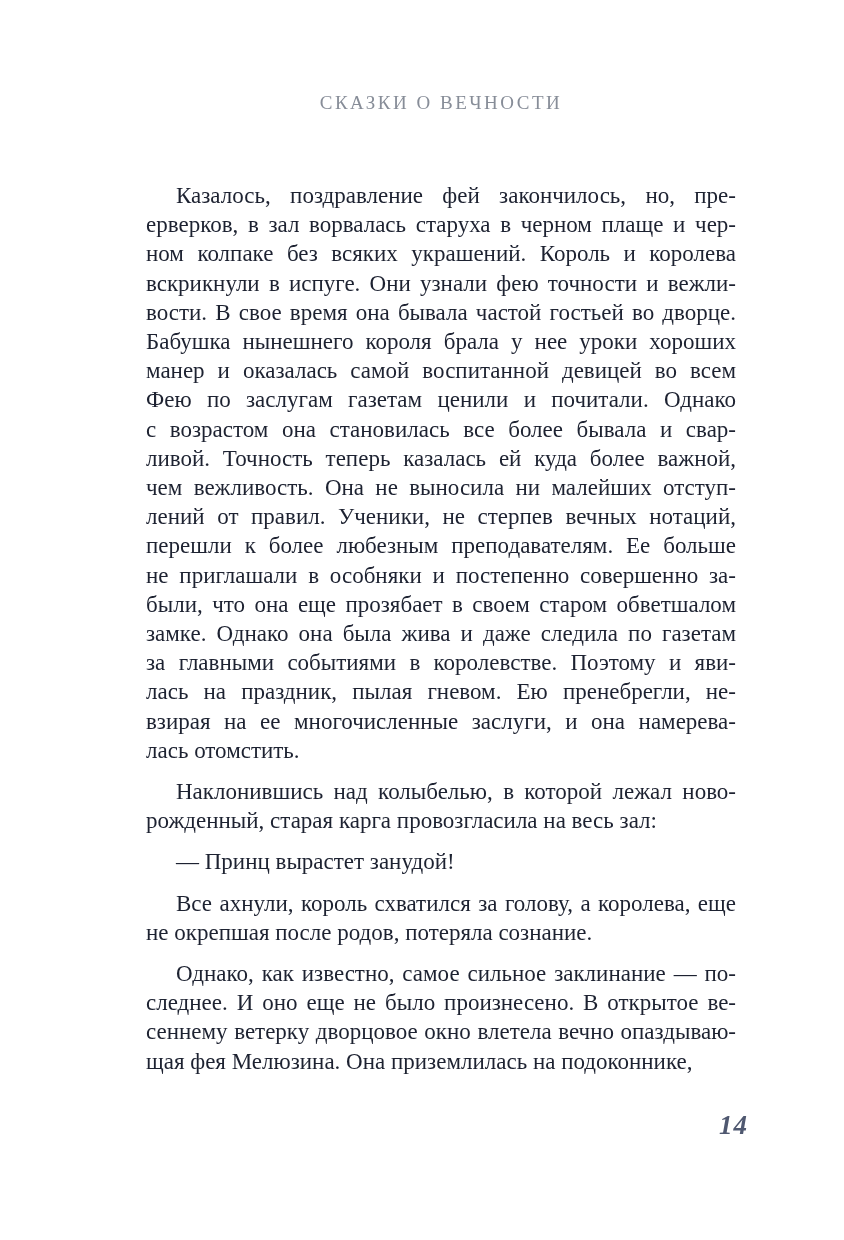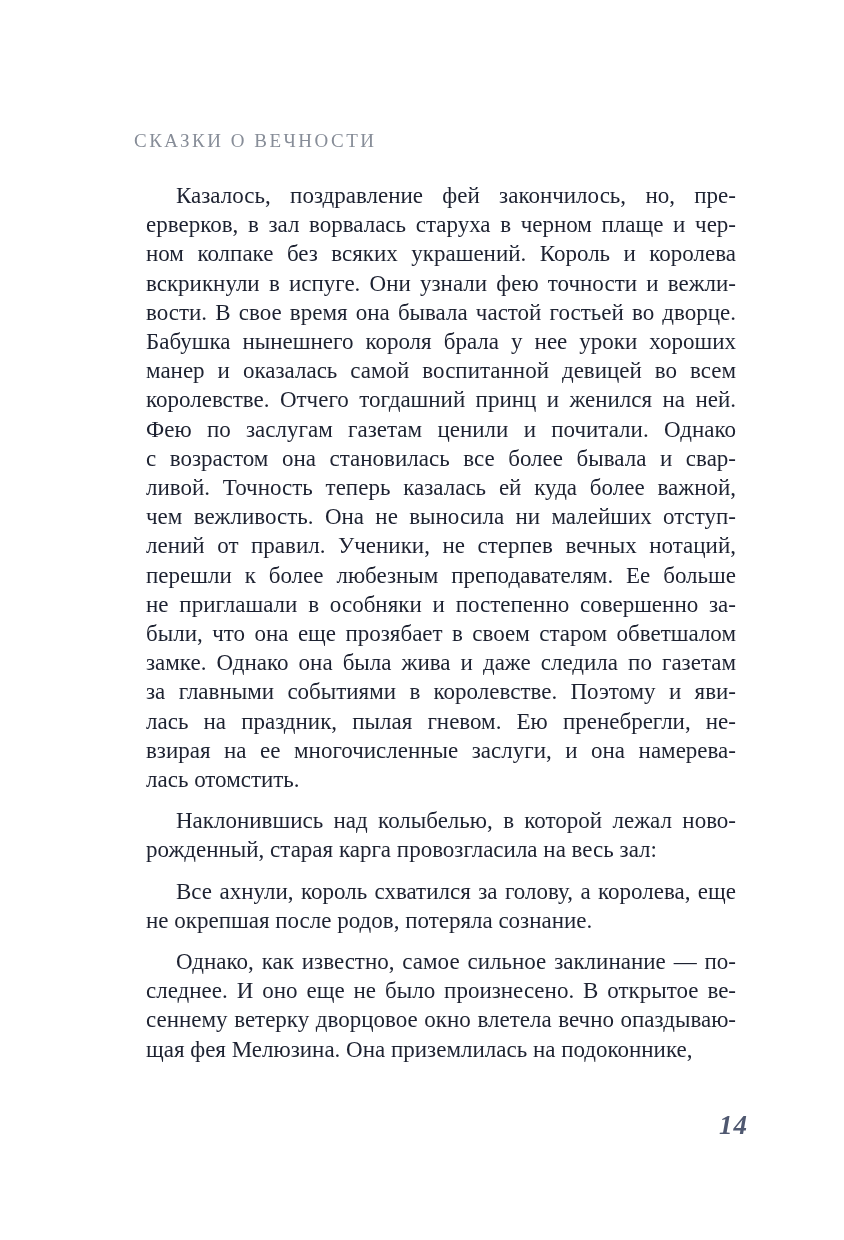--- a/index.html
+++ b/index.html
@@ -16,25 +16,25 @@
     position:relative;
     overflow:hidden;
   }
   .page{
     position:absolute;inset:0;
     background:var(--bg);
   }
   .running-head{
     position:absolute;
     left:134px;top:92px;width:614px;
+    text-align:center;
     font-size:19px;
     letter-spacing:2.5px;
     color:var(--head);
     font-variant:normal;
-    margin-top:38px;
   }
   .text-block{
     position:absolute;
     left:134px;top:169px;width:614px;
     font-size:23px;
     line-height:29.2px;
     color:var(--ink);
   }
   .para{margin:12px;padding:0;}
   .line{
@@ -64,40 +64,42 @@
 
   <div class="text-block">
       <p class="para">
         <span class="line first">Казалось, поздравление фей закончилось, но, пре-</span>
         <span class="line">ерверков, в зал ворвалась старуха в черном плаще и чер-</span>
         <span class="line">ном колпаке без всяких украшений. Король и королева</span>
         <span class="line">вскрикнули в испуге. Они узнали фею точности и вежли-</span>
         <span class="line">вости. В свое время она бывала частой гостьей во дворце.</span>
         <span class="line">Бабушка нынешнего короля брала у нее уроки хороших</span>
         <span class="line">манер и оказалась самой воспитанной девицей во всем</span>
-        <span class="line">королевстве. Отчего тогдашний принц и женился на ней.</span>
         <span class="line">Фею по заслугам газетам ценили и почитали. Однако</span>
         <span class="line">с возрастом она становилась все более бывала и свар-</span>
         <span class="line">ливой. Точность теперь казалась ей куда более важной,</span>
         <span class="line">чем вежливость. Она не выносила ни малейших отступ-</span>
         <span class="line">лений от правил. Ученики, не стерпев вечных нотаций,</span>
         <span class="line">перешли к более любезным преподавателям. Ее больше</span>
         <span class="line">не приглашали в особняки и постепенно совершенно за-</span>
         <span class="line">были, что она еще прозябает в своем старом обветшалом</span>
         <span class="line">замке. Однако она была жива и даже следила по газетам</span>
         <span class="line">за главными событиями в королевстве. Поэтому и яви-</span>
         <span class="line">лась на праздник, пылая гневом. Ею пренебрегли, не-</span>
         <span class="line">взирая на ее многочисленные заслуги, и она намерева-</span>
         <span class="line last">лась отомстить.</span>
       </p>
       <p class="para">
         <span class="line first">Наклонившись над колыбелью, в которой лежал ново-</span>
         <span class="line last">рожденный, старая карга провозгласила на весь зал:</span>
       </p>
       <p class="para">
+        <span class="line first last">— Принц вырастет занудой!</span>
+      </p>
+      <p class="para">
         <span class="line first">Все ахнули, король схватился за голову, а королева, еще</span>
         <span class="line last">не окрепшая после родов, потеряла сознание.</span>
       </p>
       <p class="para">
         <span class="line first">Однако, как известно, самое сильное заклинание — по-</span>
         <span class="line">следнее. И оно еще не было произнесено. В открытое ве-</span>
         <span class="line">сеннему ветерку дворцовое окно влетела вечно опаздываю-</span>
         <span class="line last">щая фея Мелюзина. Она приземлилась на подоконнике,</span>
       </p>
     </div>

